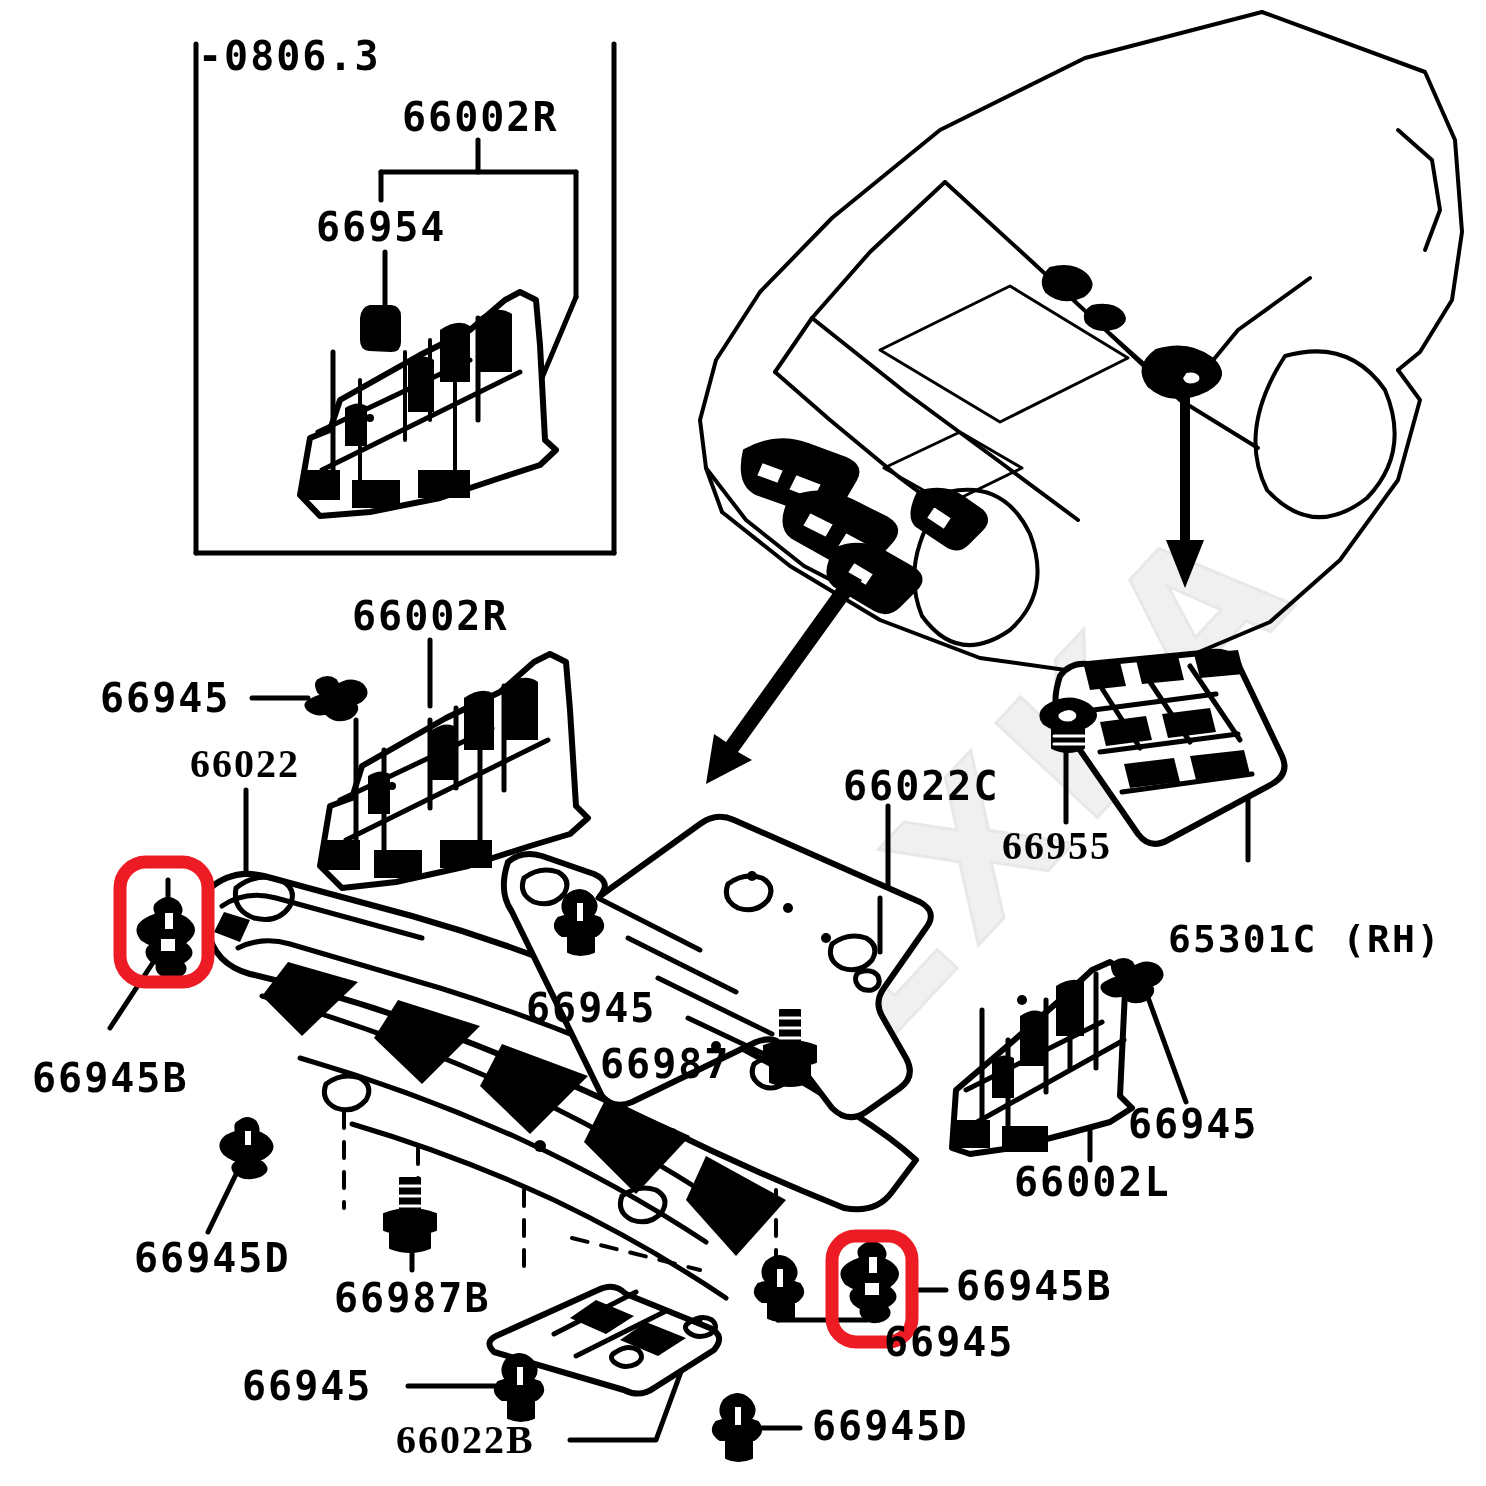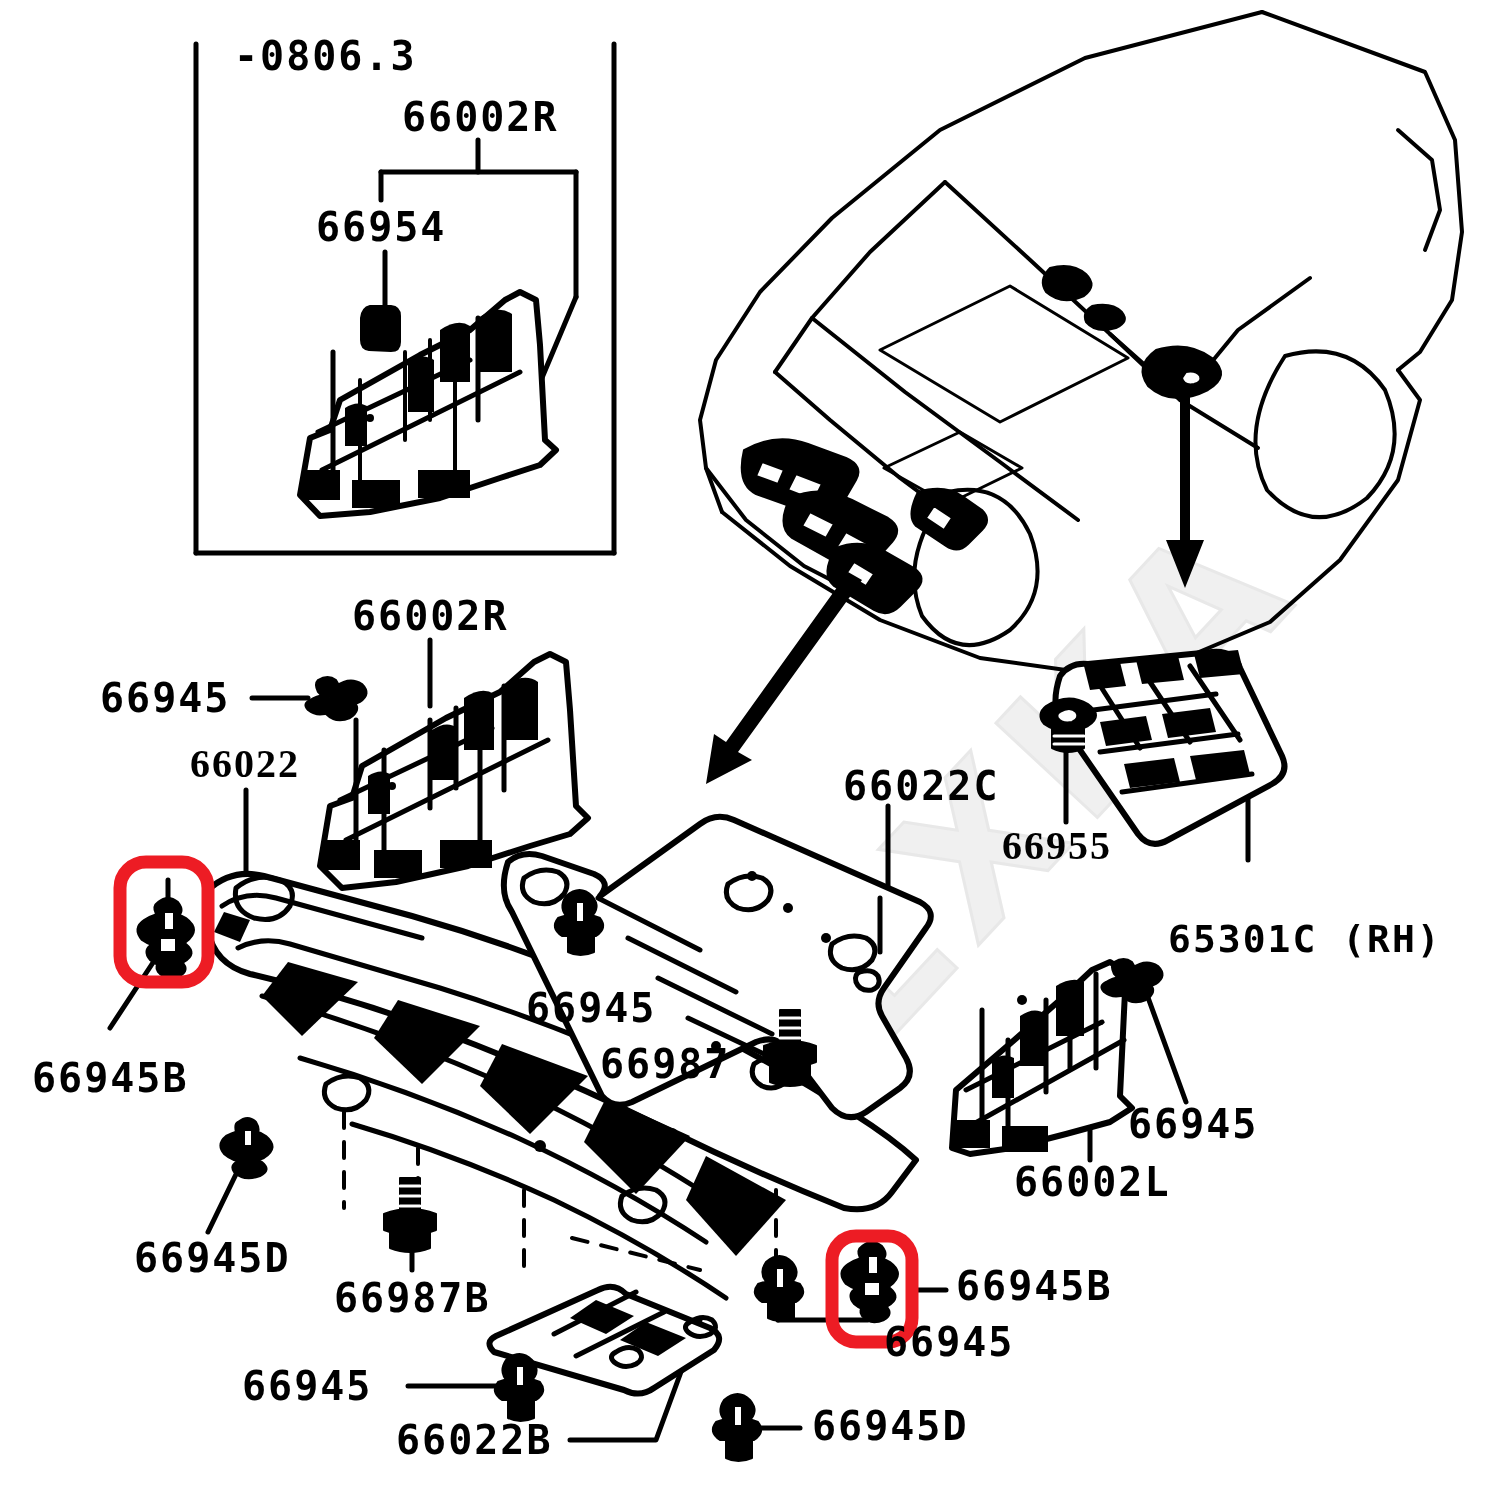--- a/index.html
+++ b/index.html
@@ -449,32 +449,32 @@
       </g>
 
     </g>
   </svg>
 
   <svg class="layer" viewBox="0 0 1486 1486">
     <rect x="120" y="862" width="88" height="120" rx="26" ry="26" fill="none" stroke="#ED1C24" stroke-width="13"></rect>
     <rect x="832" y="1236" width="80" height="106" rx="24" ry="24" fill="none" stroke="#ED1C24" stroke-width="13"></rect>
   </svg>
 
-  <div class="part-label" style="left:198px; top:36px;margin-left:36px;">-0806.3</div>
+  <div class="part-label" style="left:198px; top:36px;">-0806.3</div>
   <div class="part-label" style="left:402px; top:97px;">66002R</div>
   <div class="part-label" style="left:316px; top:207px;">66954</div>
 
   <div class="part-label" style="left:352px; top:596px;">66002R</div>
   <div class="part-label" style="left:100px; top:678px;">66945</div>
   <div class="part-label" style="left:190px; top:744px;font-family:Liberation Serif, serif;">66022</div>
   <div class="part-label" style="left:32px; top:1058px;">66945B</div>
   <div class="part-label" style="left:134px; top:1238px;">66945D</div>
   <div class="part-label" style="left:334px; top:1278px;">66987B</div>
   <div class="part-label" style="left:242px; top:1366px;">66945</div>
-  <div class="part-label" style="left:396px; top:1420px;">66022B</div>
+  <div class="part-label" style="left:396px; top:1420px;font-family:Liberation Serif, serif;">66022B</div>
 
   <div class="part-label" style="left:526px; top:988px;">66945</div>
   <div class="part-label" style="left:600px; top:1044px;">66987</div>
   <div class="part-label" style="left:812px; top:766px;margin-left:31px;">66022C</div>
   <div class="part-label" style="left:1002px; top:826px;font-family:Liberation Serif, serif;">66955</div>
 
   <div class="part-label lbl-sm" style="left:1168px; top:920px;">65301C (RH)</div>
   <div class="part-label" style="left:1128px; top:1104px;">66945</div>
   <div class="part-label" style="left:1014px; top:1162px;">66002L</div>
 

